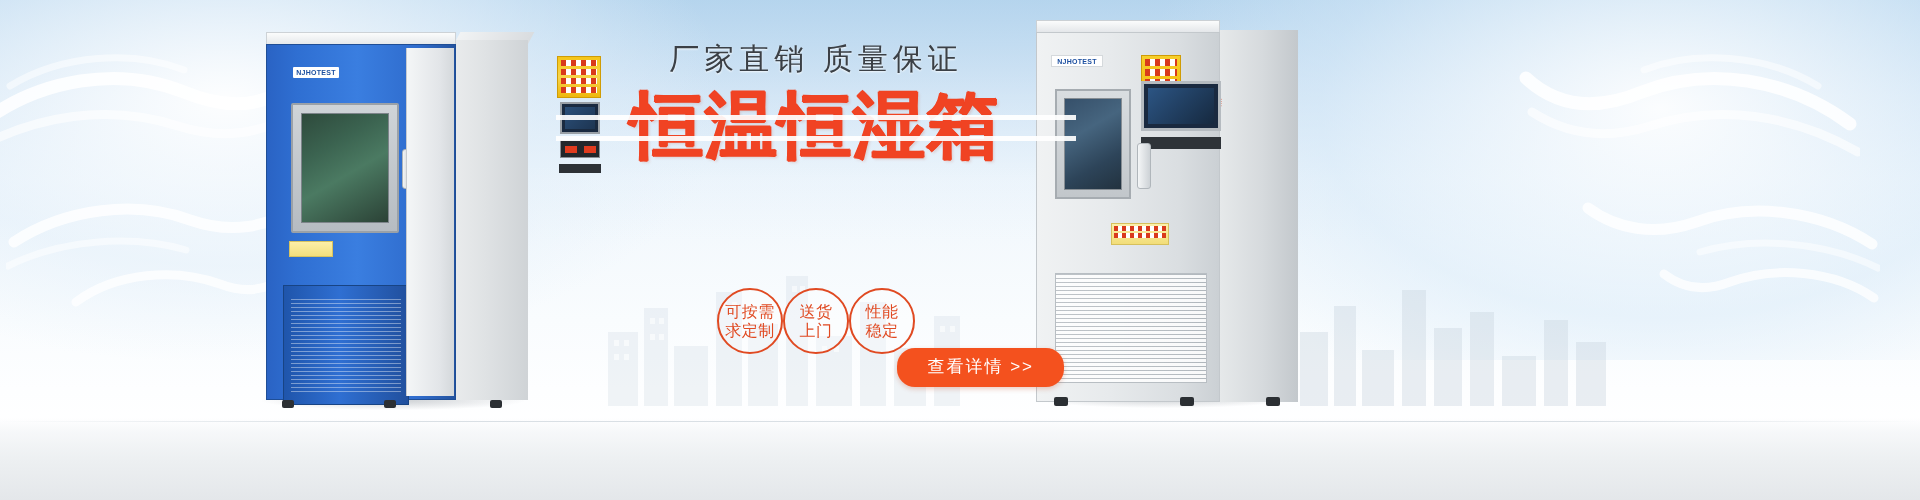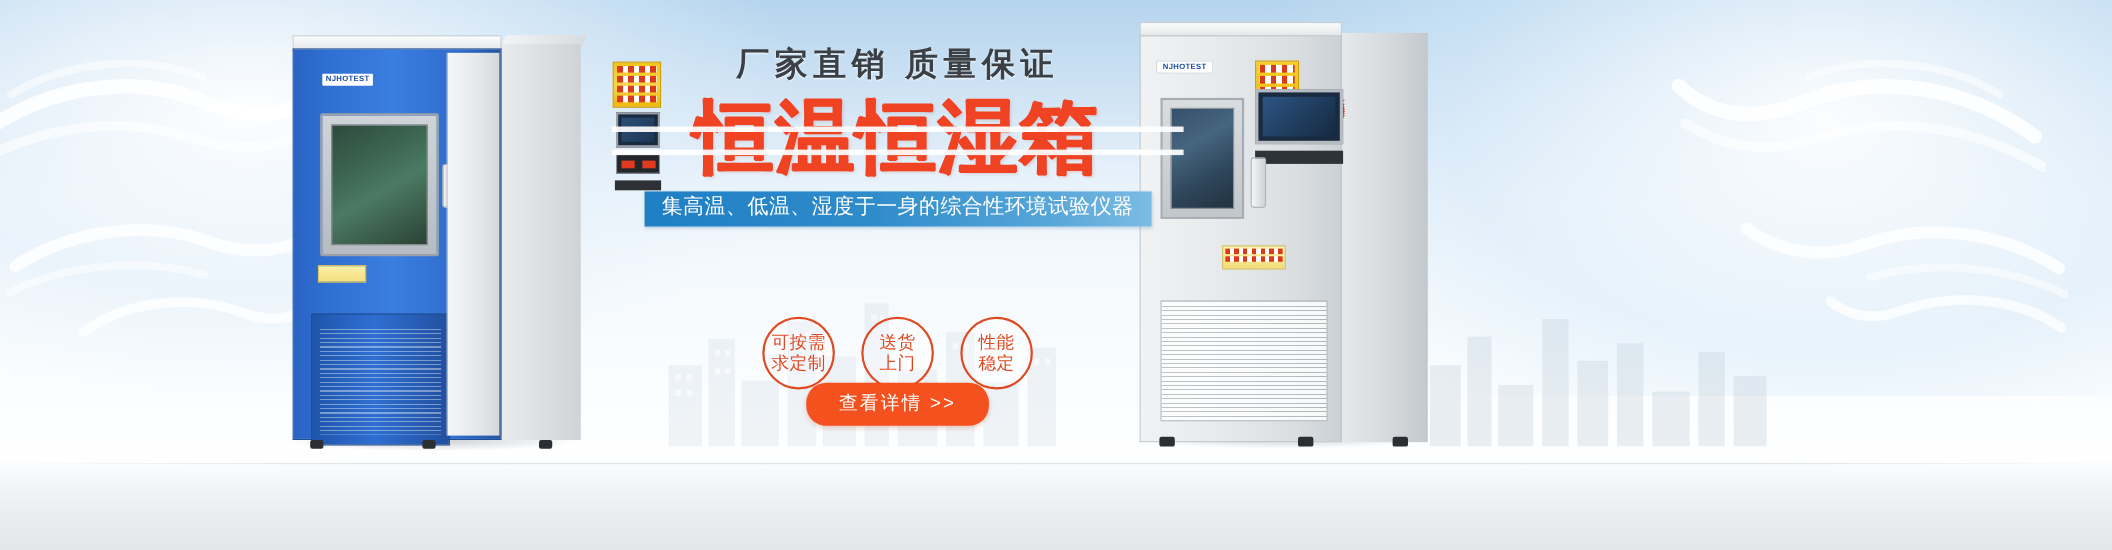--- a/index.html
+++ b/index.html
@@ -73,21 +73,21 @@
     left:556px; top:44px;
     width:520px;
     text-align:center;
     z-index:6;
   }
 
   .eyebrow {
     font-size:30px;
     letter-spacing:5px;
     color:#3b4046;
-    font-weight:700;
+    font-weight:400;
     line-height:1;
     margin-bottom:14px;
     white-space:nowrap;
     text-shadow:0 1px 2px rgba(255,255,255,.85);
   }
 
   .headline-wrap {
     position:relative;
     height:74px;
     margin-bottom:12px;
@@ -129,21 +129,20 @@
     box-shadow:0 1px 3px rgba(30,90,140,.28);
   }
 
   
   .badges {
     position:absolute;
     left:556px; top:288px;
     width:520px;
     display:flex;
     justify-content:center;
-    gap:24px;
     z-index:6;
     align-items:flex-end;
   }
   .badge {
     width:66px; height:66px;
     border:2px solid #e04a22;
     border-radius:50%;
     display:flex;
     flex-direction:column;
     align-items:center;
@@ -152,24 +151,24 @@
     font-size:16px;
     line-height:19px;
     background:rgba(255,255,255,.30);
     letter-spacing:.5px;
   }
   .badge span { display:block; white-space:nowrap; }
 
   
   .cta {
     position:absolute;
-    left:556px; top:348px;
+    left:544px; top:348px;
     width:520px;
     display:flex;
-    justify-content:center;
+    justify-content:flex-end;
     z-index:6;
   }
   .cta-btn {
     background:#f4511e;
     color:#ffffff;
     font-size:17px;
     letter-spacing:2px;
     padding:7px 30px 9px;
     border:none;
     border-radius:18px;
@@ -553,21 +552,20 @@
 
   <div class="center">
     <div class="eyebrow">厂家直销  质量保证</div>
 
     <div class="headline-wrap">
       <div class="headline">恒温恒湿箱</div>
       <div class="headline-slice slice-a"></div>
       <div class="headline-slice slice-b"></div>
     </div>
 
-    <div class="subbar">集高温、低温、湿度于一身的综合性环境试验仪器</div>
   </div>
 
   <div class="badges">
     <div class="badge">
       <span>可按需</span>
       <span>求定制</span>
     </div>
     <div class="badge">
       <span>送货</span>
       <span>上门</span>

